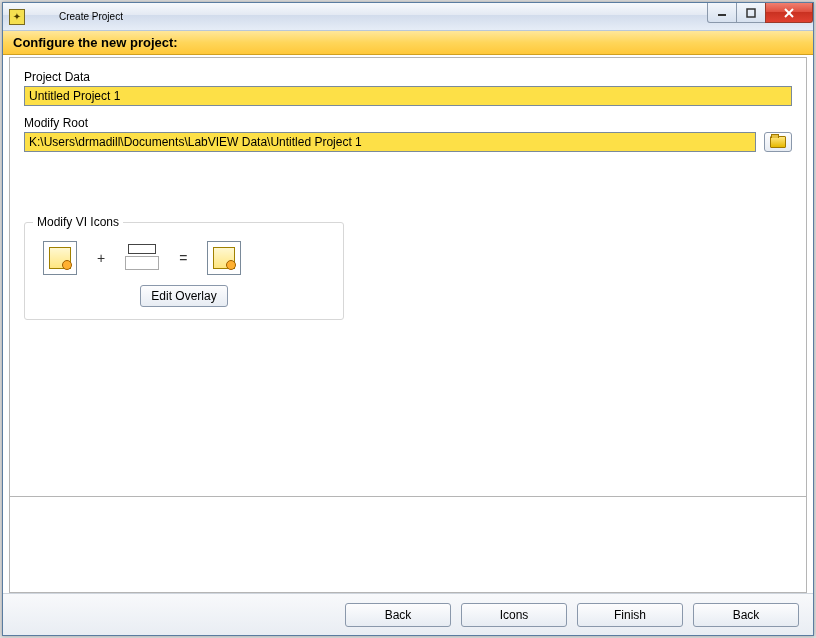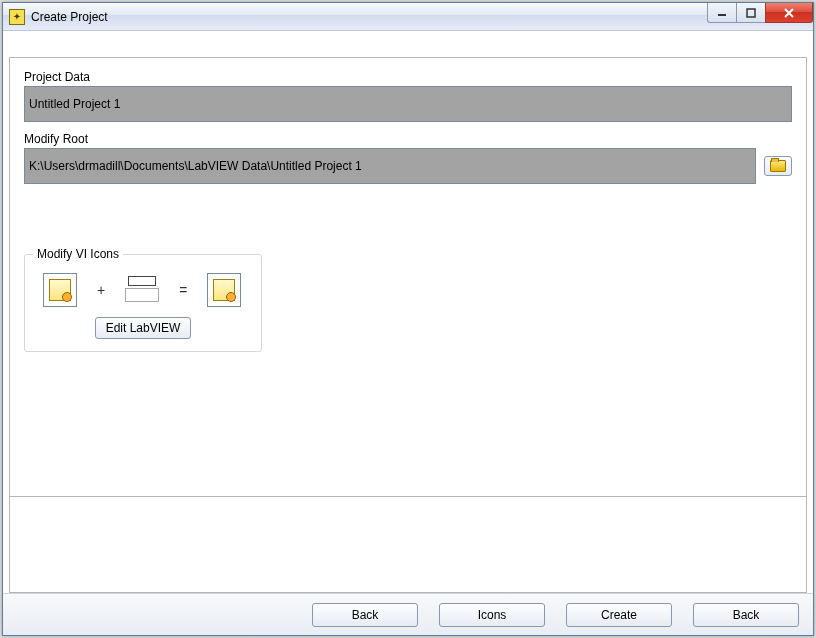--- a/index.html
+++ b/index.html
@@ -35,22 +35,23 @@
     background: #f5e050;
     border: 1px solid #7a6a20;
     display: inline-flex;
     align-items: center;
     justify-content: center;
     font-size: 10px;
     color: #4a3a00;
     margin-right: 6px;
   }
   .titlebar .title {
-    font-size: 12px;
-    color: #000;
+    font-size: 10px;
+    color: #000;
+    margin-left: 28px;
   }
   .win-controls {
     position: absolute;
     right: 0; top: 0;
     display: flex;
     height: 20px;
   }
   .win-btn {
     width: 30px; height: 20px;
     border: 1px solid #8a98ab;
@@ -96,25 +97,25 @@
 
   .field-label {
     font-size: 12px;
     color: #000;
     margin-bottom: 2px;
   }
   .text-input {
     width: 100%;
     height: 16px;
     border: 1px solid #7a8a9a;
-    padding: 17px 4px;
+    padding: 9px 4px;
     font-family: inherit;
     font-size: 12px;
     color: #000;
-    background: #a3a3a3;
+    background: #fde047;
   }
   .row-root {
     display: flex;
     gap: 8px;
     align-items: center;
   }
   .row-root .text-input { flex: 1; }
   .browse-btn {
     width: 28px; height: 20px;
     border: 1px solid #8a98ab;
@@ -139,21 +140,21 @@
     width: 6px; height: 3px;
     background: #e6c040;
     border: 1px solid #a07800;
     border-bottom: none;
   }
 
   .spacer { height: 60px; }
 
   .groupbox {
     position: relative;
-    width: 238px;
+    width: 320px;
     border: 1px solid #d7d7d7;
     border-radius: 3px;
     padding: 14px 12px 12px 12px;
     margin-top: 10px;
   }
   .groupbox .legend {
     position: absolute;
     top: -8px; left: 8px;
     background: #fff;
     padding: 0 4px;
@@ -231,21 +232,21 @@
   .footer {
     position: absolute;
     left: 0; right: 0; bottom: 0;
     height: 42px;
     background: linear-gradient(to bottom, #f8f9fb, #e9edf3);
     border-top: 1px solid #cfd5dd;
     display: flex;
     align-items: center;
     justify-content: flex-end;
     padding: 0 14px;
-    gap: 21px;
+    gap: 10px;
   }
   .footer .btn {
     width: 106px;
     height: 24px;
     text-align: center;
   }
 
   ::-webkit-scrollbar { width: 16px; background: #f0f0f0; }
   ::-webkit-scrollbar-thumb { background: #c7cdd6; border: 1px solid #9aa3b0; border-radius: 2px; }
   ::-webkit-scrollbar-button { height:16px; background:#e3e7ee; border:1px solid #9aa3b0; }
@@ -271,20 +272,23 @@
       </div>
       <div class="win-btn close">
         <svg width="12" height="10">
             <line x1="2" y1="1" x2="10" y2="9" stroke="#fff" stroke-width="2"></line>
             <line x1="10" y1="1" x2="2" y2="9" stroke="#fff" stroke-width="2"></line>
           </svg>
       </div>
     </div>
   </div>
 
+  <div class="banner">
+    <span>Configure the new project:</span>
+  </div>
 
   <div class="content">
 
     <div class="field-label">Project Data</div>
     <input class="text-input" type="text" value="Untitled Project 1" style="">
 
     <div style="height:10px"></div>
 
     <div class="field-label">Modify Root</div>
     <div class="row-root">
@@ -306,28 +310,28 @@
         <div class="overlay-box">
           <div class="ov-top"></div>
           <div class="ov-bot"></div>
         </div>
         <span class="sym">=</span>
         <div class="icon-cell">
           <span class="vi-glyph"></span>
         </div>
       </div>
       <div class="edit-overlay-row">
-        <button class="btn">Edit LabVIEW</button>
+        <button class="btn">Edit Overlay</button>
       </div>
     </div>
 
     <div class="msg-area"></div>
 
   </div>
 
   <div class="footer">
     <button class="btn">Back</button>
     <button class="btn">Icons</button>
-    <button class="btn">Create</button>
+    <button class="btn">Finish</button>
     <button class="btn">Back</button>
   </div>
 
 </div>
 
 </body></html>

